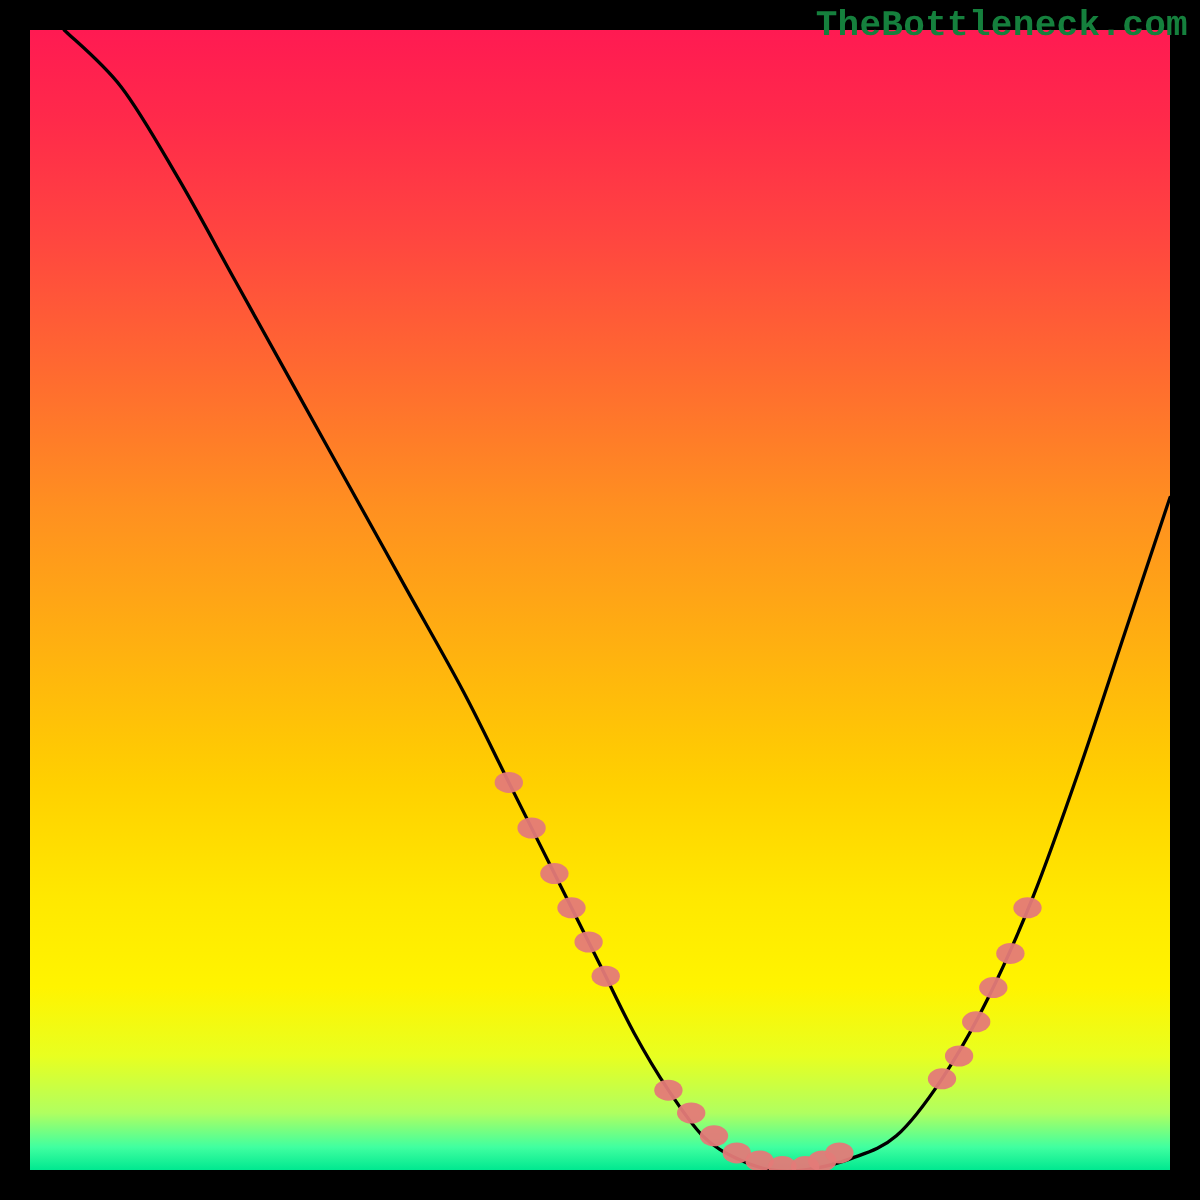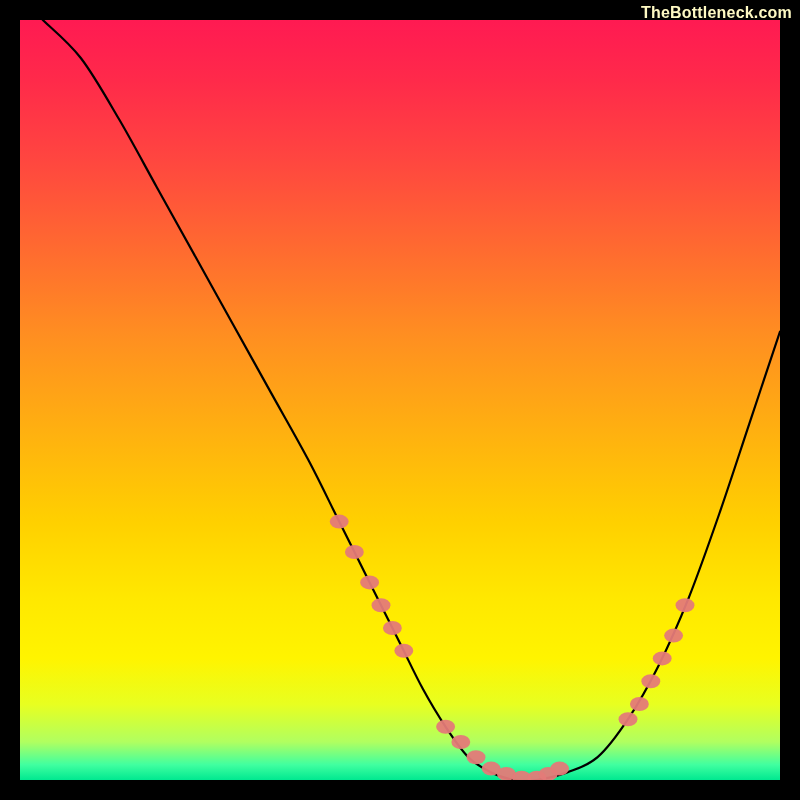--- a/index.html
+++ b/index.html
@@ -28,24 +28,24 @@
       #fff400 84%,
       #e8ff20 90%,
       #b0ff60 95%,
       #40ffa0 98%,
       #00e890 100%);
   }
   .watermark {
     position: absolute;
     top: 4px;
     right: 8px;
-    font-family: Liberation Sans, sans-serif;
-    font-size: 16px;
+    font-family: Liberation Mono, monospace;
+    font-size: 24px;
     font-weight: 600;
-    color: #fef9c3;
+    color: #15803d;
     letter-spacing: 0.2px;
     user-select: none;
   }
   svg.curve {
     position: absolute;
     left: 20px;
     top: 20px;
     width: 760px;
     height: 760px;
     pointer-events: none;

